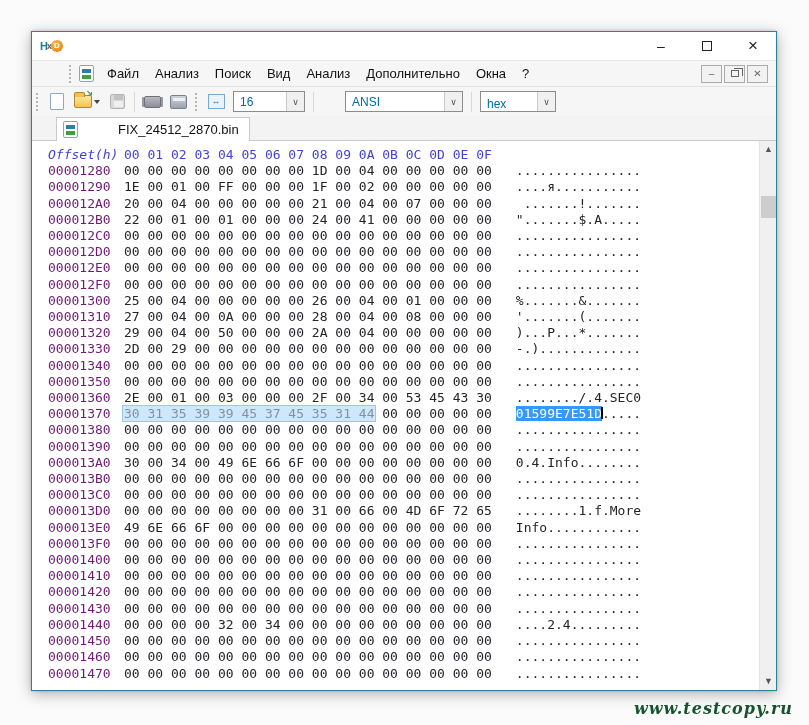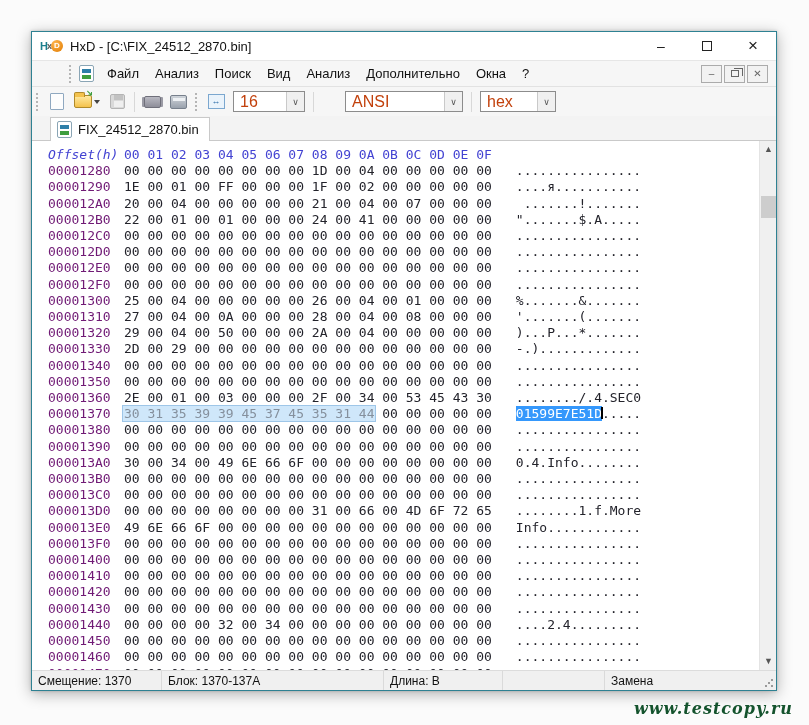--- a/index.html
+++ b/index.html
@@ -47,26 +47,26 @@
   .caret-down { width:0; height:0; border-left:3px solid transparent; border-right:3px solid transparent; border-top:4px solid #444; margin-left:2px; }
   .icon-save { width:15px; height:15px; background:#d9d9d9; border:1px solid #b4b4b4; border-radius:2px; position:relative; }
   .icon-save:before { content:""; position:absolute; left:3px; top:0; width:9px; height:5px; background:#c2c2c2; }
   .icon-save:after { content:""; position:absolute; left:3px; bottom:1px; width:9px; height:6px; background:#efefef; }
   .icon-chip { width:17px; height:12px; background:linear-gradient(#b9b9c2,#8e8e99); border:1px solid #6f6f7a; border-radius:2px; box-shadow:-3px 0 0 -1px #9a9aa4, 3px 0 0 -1px #9a9aa4; }
   .icon-drive { width:17px; height:14px; background:linear-gradient(#cfd4da,#9aa2ad); border:1px solid #77808c; border-radius:2px; position:relative; }
   .icon-drive:before { content:""; position:absolute; left:2px; top:2px; width:12px; height:3px; background:#eef1f4; }
   .tb-sep { width:1px; height:20px; background:#d8d8d8; margin:0 4px; }
   .icon-width { width:17px; height:15px; border:1px solid #7ba7cf; background:#eaf3fb; color:#2d6da8; font-size:9px; line-height:13px; text-align:center; font-weight:bold; }
   .combo { height:21px; background:#fff; border:1px solid #8c8c8c; display:flex; align-items:center; margin:0 4px; }
-  .combo .val { font-size:16px; color:#c2410c; padding:0 6px; flex:1; white-space:nowrap; }
+  .combo .val { font-size:12px; color:#0369a1; padding:0 6px; flex:1; white-space:nowrap; }
   .combo .drop { width:18px; height:100%; background:#f0f0f0; border-left:1px solid #c9c9c9; display:flex; align-items:center; justify-content:center; color:#555; font-size:9px; }
   .combo.w16 { width:72px; } .combo.wansi { width:118px;margin-left:27px; } .combo.whex { width:76px;align-items:flex-end; }
   
   .tabbar { height:25px; background:#f3f3f3; border-bottom:1px solid #c9c9c9; display:flex; align-items:flex-end; flex:0 0 auto; }
-  .tab { height:24px; margin-left:18px; background:#fff; border:1px solid #c9c9c9; border-bottom:none; display:flex; align-items:center; padding:0 10px 0 6px; position:relative; top:1px; }
+  .tab { height:24px; margin-left:24px; background:#fff; border:1px solid #c9c9c9; border-bottom:none; display:flex; align-items:center; padding:0 10px 0 6px; position:relative; top:1px;gap:34px; }
   .tab .doc-icon { margin:0 6px 0 0; }
   .tab-label { font-size:13px; color:#111; }
   
   .content { flex:1 1 auto; display:flex; min-height:0; background:#fff; }
   .hexpane { flex:1; overflow:hidden; padding:6px 0 0 16px; font:13px/16.2px "DejaVu Sans Mono", monospace; white-space:pre; }
   .hex-header { color:#4343d2; }
   .hex-row { color:#23232b; }
   .off { display:inline-block; width:76px; color:#701a75; }
   .hdr-off { display:inline-block; width:76px;font-style:italic; }
   .ascii { margin-left:24px; }
@@ -94,21 +94,20 @@
 <body>
 
 <div class="window">
 
   <div class="titlebar">
     <span class="app-icon">
         <span class="h">H</span>
         <span class="x">x</span>
         <span class="d">D</span>
       </span>
-    <span class="title-text">HxD - [C:\FIX_24512_2870.bin]</span>
     <div class="win-controls">
       <div class="win-btn">–</div>
       <div class="win-btn maxi">
           <span></span>
         </div>
       <div class="win-btn" style="font-size:17px;">×</div>
     </div>
   </div>
 
   <div class="menubar">
@@ -185,24 +184,16 @@
 
   <div class="content">
     <div class="hexpane" id="hexpane"><div class="hex-header"><span class="hdr-off">Offset(h)</span>00 01 02 03 04 05 06 07 08 09 0A 0B 0C 0D 0E 0F</div><div class="hex-row"><span class="off">00001280</span>00 00 00 00 00 00 00 00 1D 00 04 00 00 00 00 00<span class="ascii">................</span></div><div class="hex-row"><span class="off">00001290</span>1E 00 01 00 FF 00 00 00 1F 00 02 00 00 00 00 00<span class="ascii">....я...........</span></div><div class="hex-row"><span class="off">000012A0</span>20 00 04 00 00 00 00 00 21 00 04 00 07 00 00 00<span class="ascii"> .......!.......</span></div><div class="hex-row"><span class="off">000012B0</span>22 00 01 00 01 00 00 00 24 00 41 00 00 00 00 00<span class="ascii">".......$.A.....</span></div><div class="hex-row"><span class="off">000012C0</span>00 00 00 00 00 00 00 00 00 00 00 00 00 00 00 00<span class="ascii">................</span></div><div class="hex-row"><span class="off">000012D0</span>00 00 00 00 00 00 00 00 00 00 00 00 00 00 00 00<span class="ascii">................</span></div><div class="hex-row"><span class="off">000012E0</span>00 00 00 00 00 00 00 00 00 00 00 00 00 00 00 00<span class="ascii">................</span></div><div class="hex-row"><span class="off">000012F0</span>00 00 00 00 00 00 00 00 00 00 00 00 00 00 00 00<span class="ascii">................</span></div><div class="hex-row"><span class="off">00001300</span>25 00 04 00 00 00 00 00 26 00 04 00 01 00 00 00<span class="ascii">%.......&amp;.......</span></div><div class="hex-row"><span class="off">00001310</span>27 00 04 00 0A 00 00 00 28 00 04 00 08 00 00 00<span class="ascii">'.......(.......</span></div><div class="hex-row"><span class="off">00001320</span>29 00 04 00 50 00 00 00 2A 00 04 00 00 00 00 00<span class="ascii">)...P...*.......</span></div><div class="hex-row"><span class="off">00001330</span>2D 00 29 00 00 00 00 00 00 00 00 00 00 00 00 00<span class="ascii">-.).............</span></div><div class="hex-row"><span class="off">00001340</span>00 00 00 00 00 00 00 00 00 00 00 00 00 00 00 00<span class="ascii">................</span></div><div class="hex-row"><span class="off">00001350</span>00 00 00 00 00 00 00 00 00 00 00 00 00 00 00 00<span class="ascii">................</span></div><div class="hex-row"><span class="off">00001360</span>2E 00 01 00 03 00 00 00 2F 00 34 00 53 45 43 30<span class="ascii">......../.4.SEC0</span></div><div class="hex-row"><span class="off">00001370</span><span class="sel-bytes">30 31 35 39 39 45 37 45 35 31 44</span> 00 00 00 00 00<span class="ascii"><span class="sel-ascii">01599E7E51D</span><span class="caret"></span>.....</span></div><div class="hex-row"><span class="off">00001380</span>00 00 00 00 00 00 00 00 00 00 00 00 00 00 00 00<span class="ascii">................</span></div><div class="hex-row"><span class="off">00001390</span>00 00 00 00 00 00 00 00 00 00 00 00 00 00 00 00<span class="ascii">................</span></div><div class="hex-row"><span class="off">000013A0</span>30 00 34 00 49 6E 66 6F 00 00 00 00 00 00 00 00<span class="ascii">0.4.Info........</span></div><div class="hex-row"><span class="off">000013B0</span>00 00 00 00 00 00 00 00 00 00 00 00 00 00 00 00<span class="ascii">................</span></div><div class="hex-row"><span class="off">000013C0</span>00 00 00 00 00 00 00 00 00 00 00 00 00 00 00 00<span class="ascii">................</span></div><div class="hex-row"><span class="off">000013D0</span>00 00 00 00 00 00 00 00 31 00 66 00 4D 6F 72 65<span class="ascii">........1.f.More</span></div><div class="hex-row"><span class="off">000013E0</span>49 6E 66 6F 00 00 00 00 00 00 00 00 00 00 00 00<span class="ascii">Info............</span></div><div class="hex-row"><span class="off">000013F0</span>00 00 00 00 00 00 00 00 00 00 00 00 00 00 00 00<span class="ascii">................</span></div><div class="hex-row"><span class="off">00001400</span>00 00 00 00 00 00 00 00 00 00 00 00 00 00 00 00<span class="ascii">................</span></div><div class="hex-row"><span class="off">00001410</span>00 00 00 00 00 00 00 00 00 00 00 00 00 00 00 00<span class="ascii">................</span></div><div class="hex-row"><span class="off">00001420</span>00 00 00 00 00 00 00 00 00 00 00 00 00 00 00 00<span class="ascii">................</span></div><div class="hex-row"><span class="off">00001430</span>00 00 00 00 00 00 00 00 00 00 00 00 00 00 00 00<span class="ascii">................</span></div><div class="hex-row"><span class="off">00001440</span>00 00 00 00 32 00 34 00 00 00 00 00 00 00 00 00<span class="ascii">....2.4.........</span></div><div class="hex-row"><span class="off">00001450</span>00 00 00 00 00 00 00 00 00 00 00 00 00 00 00 00<span class="ascii">................</span></div><div class="hex-row"><span class="off">00001460</span>00 00 00 00 00 00 00 00 00 00 00 00 00 00 00 00<span class="ascii">................</span></div><div class="hex-row"><span class="off">00001470</span>00 00 00 00 00 00 00 00 00 00 00 00 00 00 00 00<span class="ascii">................</span></div></div>
     <div class="vscroll">
       <div class="vs-arrow vs-up">▲</div>
       <div class="vs-thumb"></div>
       <div class="vs-arrow vs-down">▼</div>
     </div>
   </div>
 
-  <div class="statusbar">
-    <div class="sb-cell sb-1">Смещение: 1370</div>
-    <div class="sb-cell sb-2">Блок: 1370-137A</div>
-    <div class="sb-cell sb-3">Длина: B</div>
-    <div class="sb-cell sb-4"></div>
-    <div class="sb-cell sb-5">Замена</div>
-    <div class="sizegrip"></div>
-  </div>
 
 </div>
 
 <div class="watermark">www.testcopy.ru</div>
 
 </body></html>

